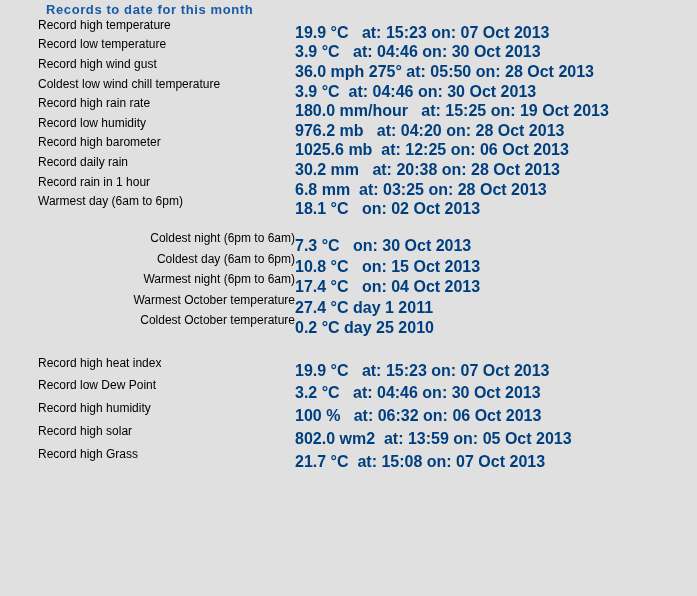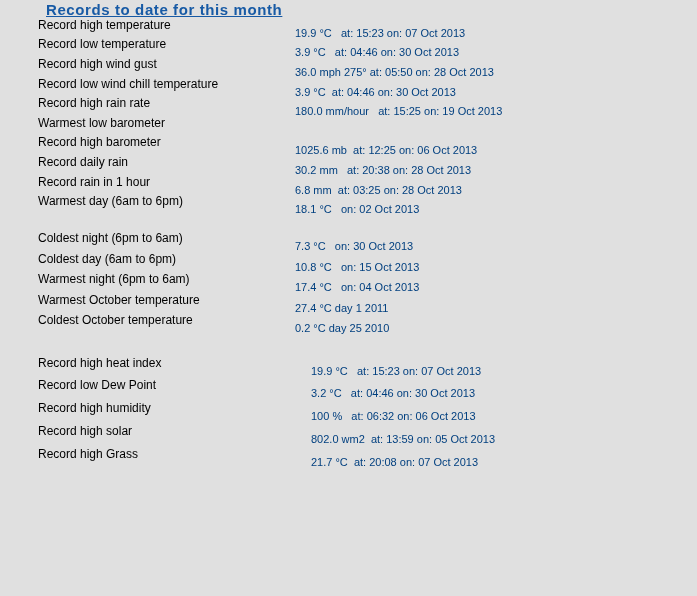--- a/index.html
+++ b/index.html
@@ -9,49 +9,48 @@
     font-family: "Liberation Sans", sans-serif;
     overflow: hidden;
   }
   .page {
     position: relative;
     width: 697px; height: 596px;
   }
   .title {
     margin: 3px 17px 0 46px;
     line-height: 14px;
-    font-size: 15px;
+    font-size: 13px;
     font-weight: bold;
     letter-spacing: 0.6px;
     color: var(--title-color, #175aa5);
-    text-decoration: underline;
   }
   .section { }
   .sec1 { margin-top: -2px; }
   .row {
     display: flex;
     align-items: center;
     padding-left: 38px;
   }
   .sec1 .row { height: 19.6px; }
-  .sec2 .row { height: 20.5px; }
-  .sec3 .row { height: 22.7px; gap: 16px; }
+  .sec2 .row { height: 20.5px; text-align: right; }
+  .sec3 .row { height: 22.7px; }
   .spacer1 { height: 17px; }
   .spacer2 { height: 21px; }
   .label {
     width: 257px;
     flex: 0 0 257px;
     font-size: 12px;
     font-weight: normal;
     color: var(--label-color, #000000);
     white-space: pre;
   }
   .value {
-    font-size: 11px;
-    font-weight: normal;
+    font-size: 16px;
+    font-weight: bold;
     color: var(--value-color, #003f7f);
     white-space: pre;
     margin-top: 16px;
   }
 </style>
 </head>
 <body>
 
 <div class="page">
   <div class="title">Records to date for this month</div>
@@ -63,29 +62,30 @@
     </div>
     <div class="row">
       <span class="label">Record low temperature</span>
       <span class="value">3.9 °C   at: 04:46 on: 30 Oct 2013</span>
     </div>
     <div class="row">
       <span class="label">Record high wind gust</span>
       <span class="value">36.0 mph 275° at: 05:50 on: 28 Oct 2013</span>
     </div>
     <div class="row">
-      <span class="label">Record low wind chill temperature</span>
+      <span class="label">Coldest low wind chill temperature</span>
       <span class="value">3.9 °C  at: 04:46 on: 30 Oct 2013</span>
     </div>
     <div class="row">
       <span class="label">Record high rain rate</span>
       <span class="value">180.0 mm/hour   at: 15:25 on: 19 Oct 2013</span>
     </div>
     <div class="row">
-      <span class="label">Warmest low barometer</span>
+      <span class="label">Record low humidity</span>
+      <span class="value">976.2 mb   at: 04:20 on: 28 Oct 2013</span>
     </div>
     <div class="row">
       <span class="label">Record high barometer</span>
       <span class="value">1025.6 mb  at: 12:25 on: 06 Oct 2013</span>
     </div>
     <div class="row">
       <span class="label">Record daily rain</span>
       <span class="value">30.2 mm   at: 20:38 on: 28 Oct 2013</span>
     </div>
     <div class="row">
@@ -137,16 +137,16 @@
     <div class="row">
       <span class="label">Record high humidity</span>
       <span class="value">100 %   at: 06:32 on: 06 Oct 2013</span>
     </div>
     <div class="row">
       <span class="label">Record high solar</span>
       <span class="value">802.0 wm2  at: 13:59 on: 05 Oct 2013</span>
     </div>
     <div class="row">
       <span class="label">Record high Grass</span>
-      <span class="value">21.7 °C  at: 20:08 on: 07 Oct 2013</span>
+      <span class="value">21.7 °C  at: 15:08 on: 07 Oct 2013</span>
     </div>
   </div>
 </div>
 
 </body></html>

